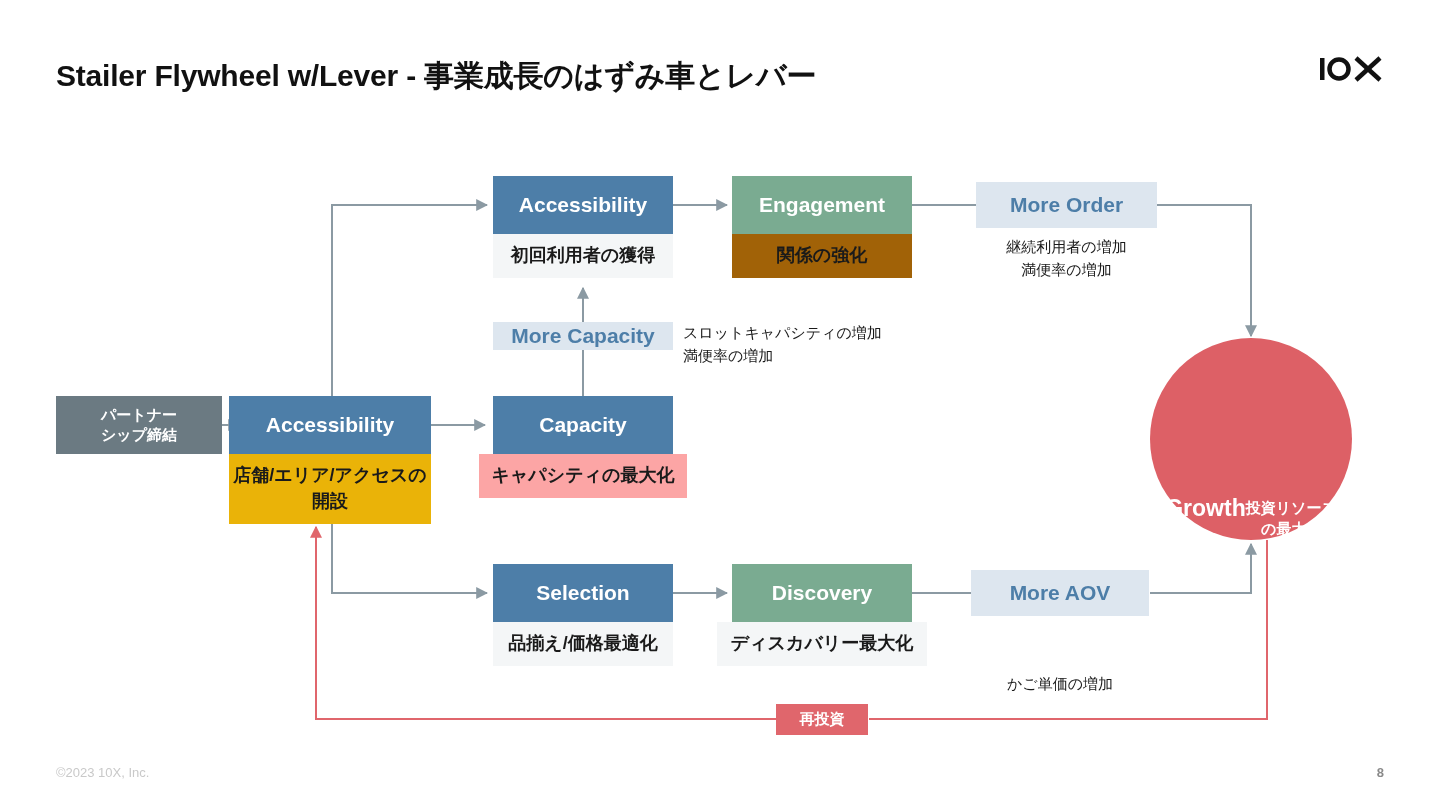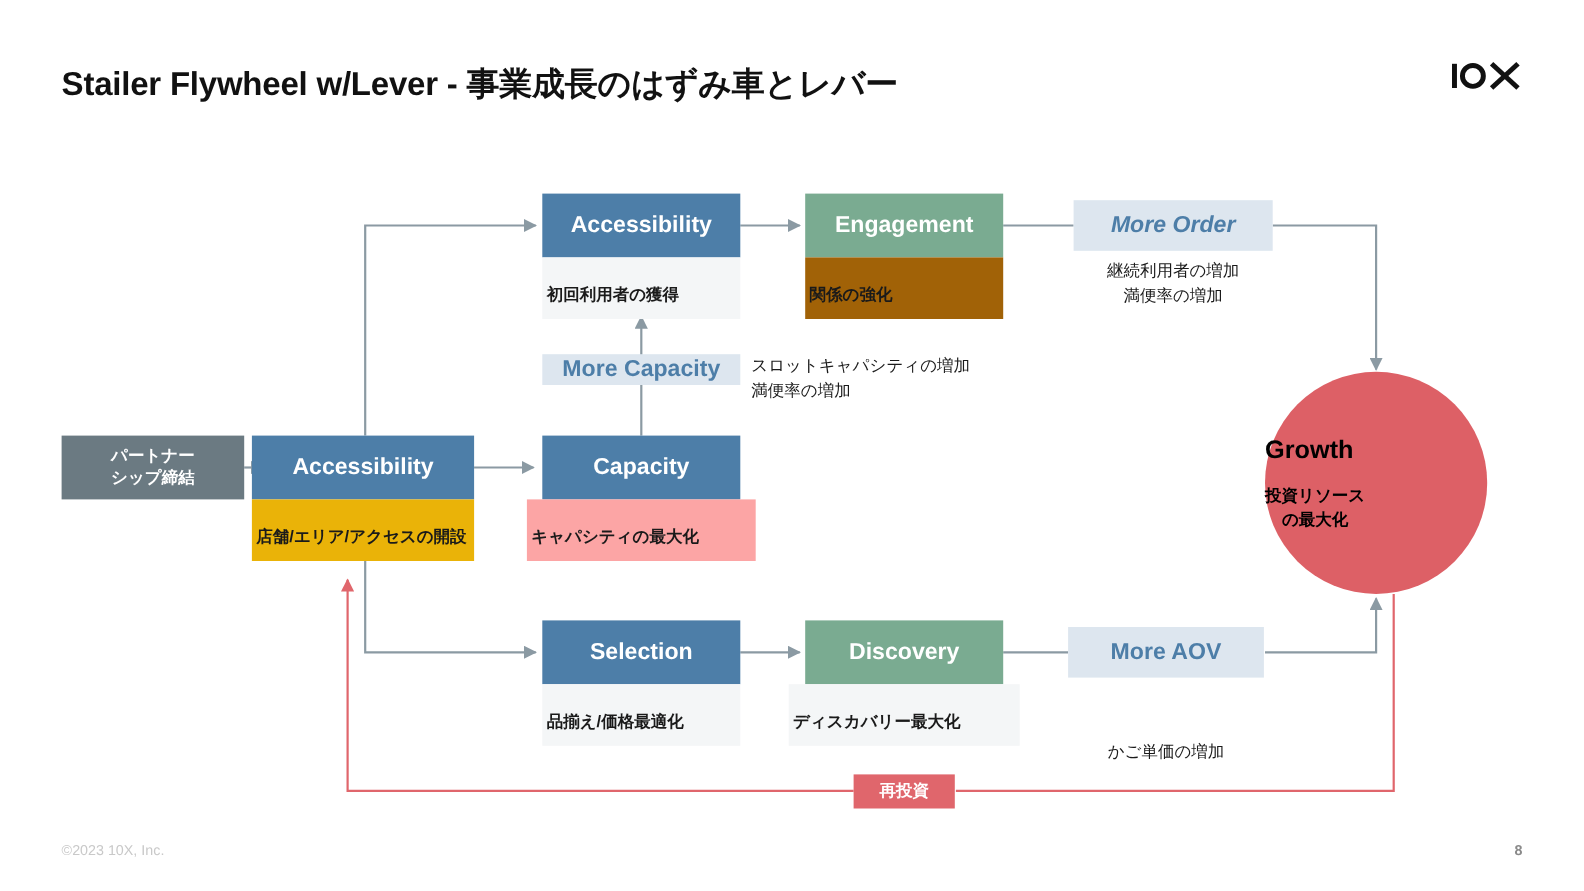--- a/index.html
+++ b/index.html
@@ -41,30 +41,30 @@
     display:flex;align-items:center;justify-content:center;
     font-size:21px;font-weight:bold;color:#ffffff;
     box-sizing:border-box;
   }
   .box.blue{background:#4d7ea8;}
   .box.green{background:#7aab91;}
   .box.gray{background:#6b7a82;font-size:15px;line-height:1.35;text-align:center;}
   .box.lightblue{background:#dde6ef;color:#4d7ea8;}
   .caption{
     position:absolute;left:0;top:58px;width:100%;
-    text-align:left;font-size:15px;font-weight:bold;color:#1a1a1a;
-    line-height:1.45;padding:24px 4px 10px;box-sizing:border-box;
+    text-align:center;font-size:18px;font-weight:bold;color:#1a1a1a;
+    line-height:1.45;padding:8px 4px 10px;box-sizing:border-box;
   }
 
   
   .growth{
     position:absolute;left:1150px;top:338px;width:202px;height:202px;
     border-radius:50%;background:#dd6066;
-    display:flex;flex-direction:column;align-items:flex-start;justify-content:center;
-    color:#000000;text-align:center;
+    display:flex;flex-direction:row;align-items:flex-end;justify-content:center;
+    color:#ffffff;text-align:center;
   }
   .growth-title{font-size:23px;font-weight:bold;margin-bottom:18px;}
   .growth-sub{font-size:15px;font-weight:bold;line-height:1.45;}
 
   
   .reinvest{
     position:absolute;left:776px;top:704px;width:92px;height:31px;
     background:#e0666c;color:#ffffff;
     display:flex;align-items:center;justify-content:center;
     font-size:15px;font-weight:bold;text-align:center;
@@ -164,21 +164,21 @@
     <div class="box blue">Selection</div>
     <div class="caption" style="background:#f4f6f7;">品揃え/価格最適化</div>
   </div>
 
   <div class="node" style="left:732px;top:564px;width:180px;">
     <div class="box green">Discovery</div>
     <div class="caption" style="background:#f4f6f7;width:210px;left:-15px;">ディスカバリー最大化</div>
   </div>
 
   <div class="node" style="left:976px;top:182px;width:181px;">
-    <div class="box lightblue" style="height:46px;font-style:italic;">More Order</div>
+    <div class="box lightblue" style="height:46px;">More Order</div>
   </div>
   <div class="side-note center" style="left:976px;top:236px;width:181px;">
     <span>継続利用者の増加</span><br>
     <span>満便率の増加</span>
   </div>
 
   <div class="node" style="left:493px;top:322px;width:180px;">
     <div class="box lightblue" style="height:28px;">More Capacity</div>
   </div>
   <div class="side-note" style="left:683px;top:322px;">

